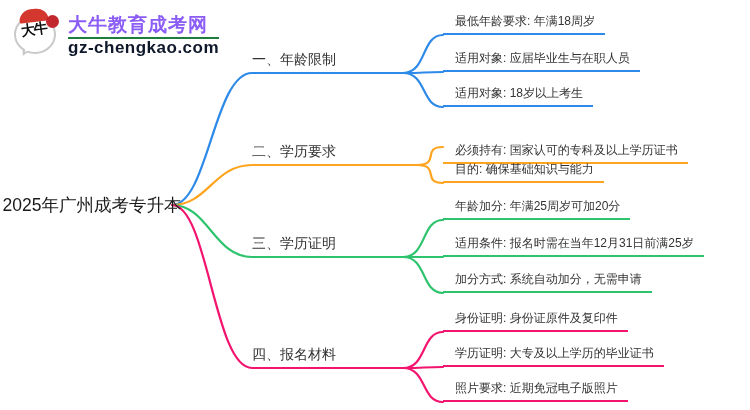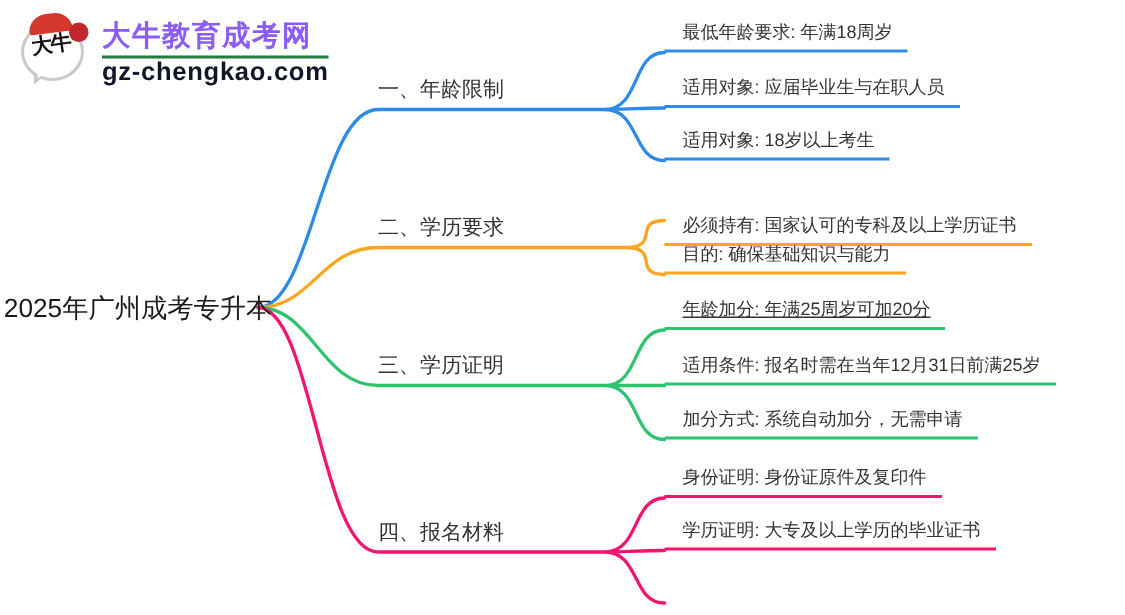--- a/index.html
+++ b/index.html
@@ -71,19 +71,20 @@
 
   <div class="root-label">2025年广州成考专升本</div>
 <div class="branch-label" style="left: 252px; width: 151px; top: 47px;">一、年龄限制</div>
     <div class="leaf" style="left: 443px; top: 9px; border-bottom-color: rgb(46, 138, 232);">最低年龄要求: 年满18周岁</div>
     <div class="leaf" style="left: 443px; top: 46px; border-bottom-color: rgb(46, 138, 232);">适用对象: 应届毕业生与在职人员</div>
     <div class="leaf" style="left: 443px; top: 81px; border-bottom-color: rgb(46, 138, 232);">适用对象: 18岁以上考生</div>
     <div class="branch-label" style="left: 252px; width: 165px; top: 139px;">二、学历要求</div>
     <div class="leaf" style="left: 443px; top: 138px; border-bottom-color: rgb(255, 164, 30);">必须持有: 国家认可的专科及以上学历证书</div>
     <div class="leaf" style="left: 443px; top: 157px; border-bottom-color: rgb(255, 164, 30);">目的: 确保基础知识与能力</div>
     <div class="branch-label" style="left: 252px; width: 151px; top: 231px;">三、学历证明</div>
-    <div class="leaf" style="left: 443px; top: 194px; border-bottom-color: rgb(46, 196, 110); text-decoration: underline;">年龄加分: 年满25周岁可加20分</div>
+    <div class="leaf" style="left: 443px; top: 194px; border-bottom-color: rgb(46, 196, 110);">年龄加分: 年满25周岁可加20分</div>
     <div class="leaf" style="left: 443px; top: 231px; border-bottom-color: rgb(46, 196, 110);">适用条件: 报名时需在当年12月31日前满25岁</div>
     <div class="leaf" style="left: 443px; top: 267px; border-bottom-color: rgb(46, 196, 110);">加分方式: 系统自动加分，无需申请</div>
     <div class="branch-label" style="left: 252px; width: 151px; top: 342px;">四、报名材料</div>
     <div class="leaf" style="left: 443px; top: 306px; border-bottom-color: rgb(242, 20, 110);">身份证明: 身份证原件及复印件</div>
     <div class="leaf" style="left: 443px; top: 341px; border-bottom-color: rgb(242, 20, 110);">学历证明: 大专及以上学历的毕业证书</div>
+    <div class="leaf" style="left: 443px; top: 376px; border-bottom-color: rgb(242, 20, 110);">照片要求: 近期免冠电子版照片</div>
   </div>
 
 </body></html>

